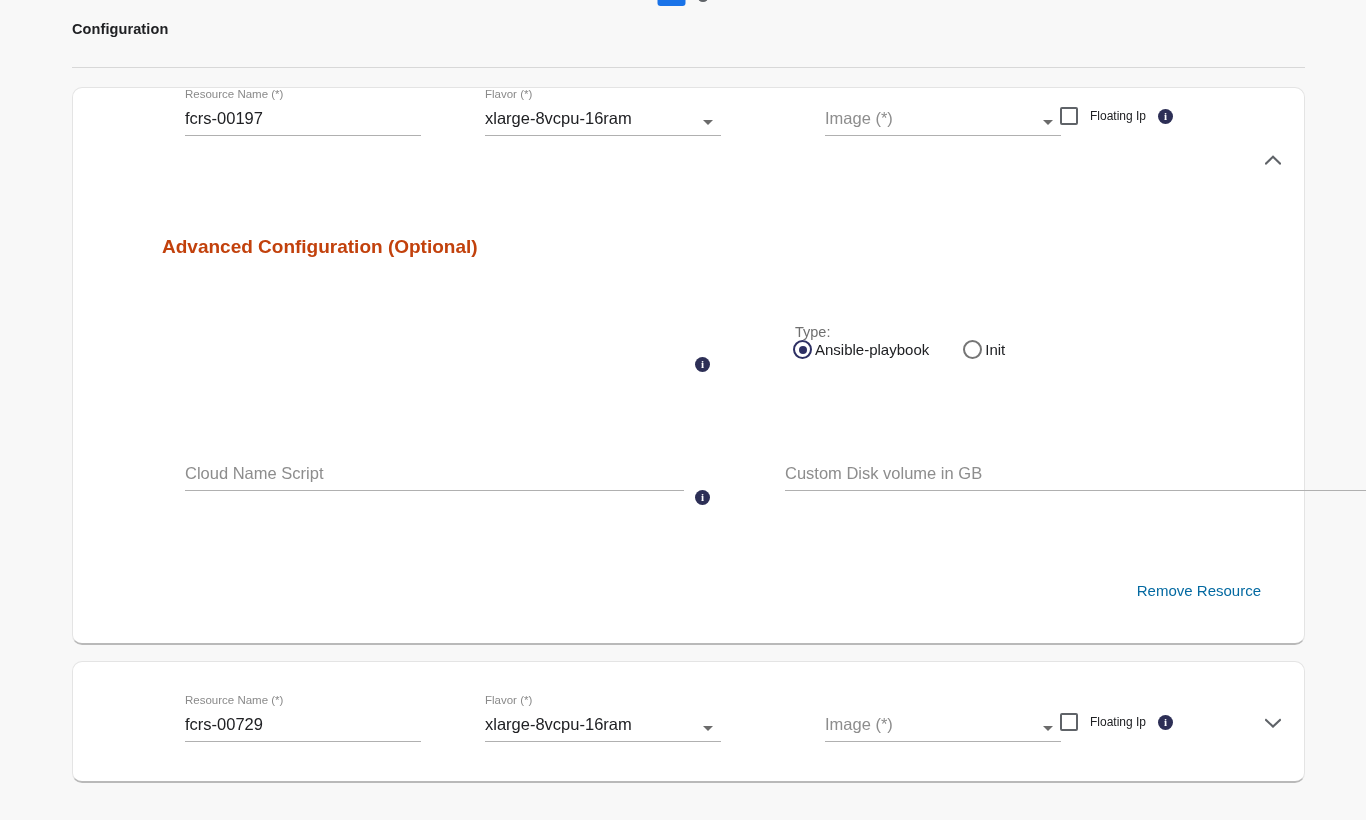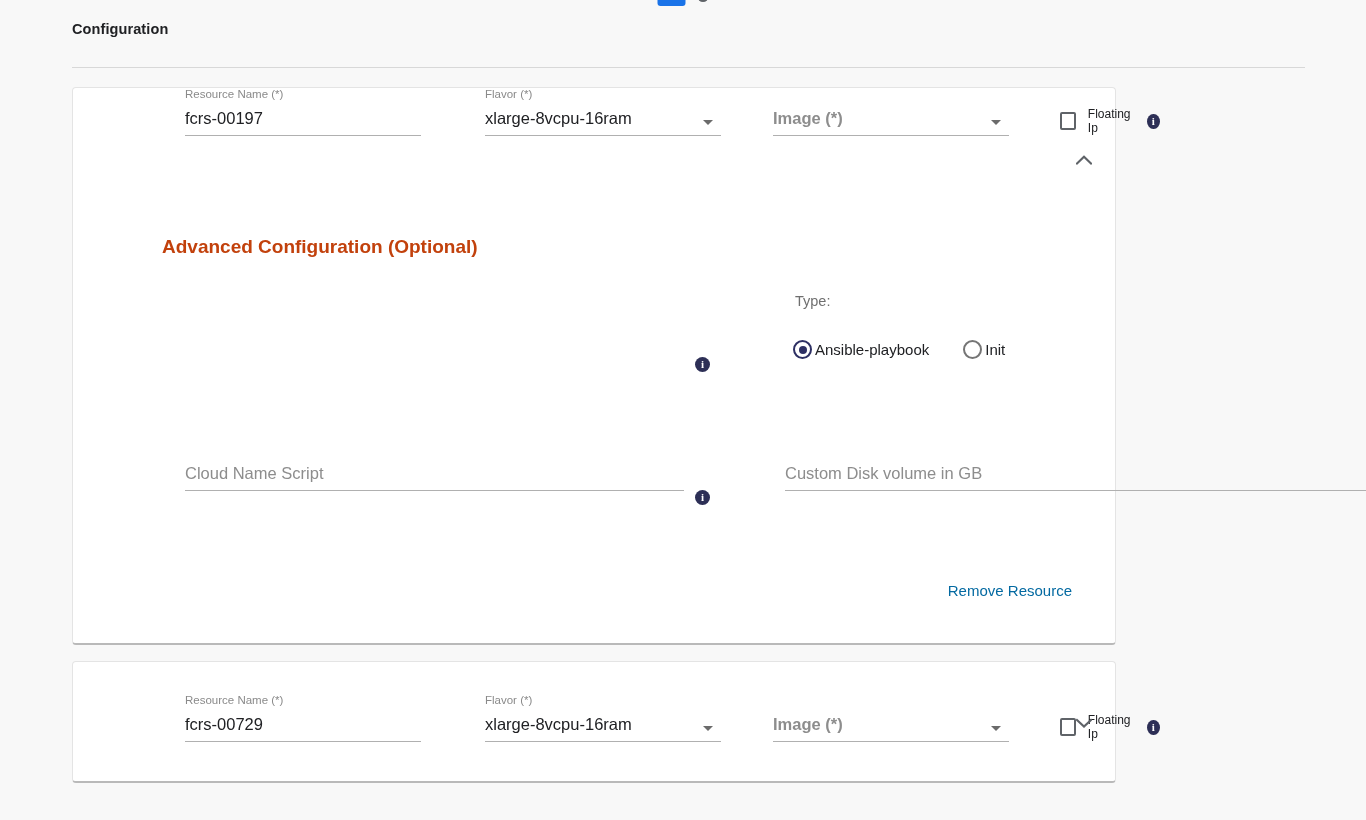--- a/index.html
+++ b/index.html
@@ -50,25 +50,25 @@
     position: absolute;
     left: 72px; top: 67px;
     width: 1233px; height: 1px;
     background: #d8d8d8;
   }
 
   
   .card {
     position: absolute;
     left: 72px;
-    width: 1044px;
+    width: 1233px;
     background: #ffffff;
     border: 1px solid #e4e4e4;
     border-bottom: 2px solid #b9b9b9;
-    border-radius: 4px;
+    border-radius: 10px;
   }
   .card-1 { top: 87px; height: 558px; }
   .card-2 { top: 661px; height: 122px; }
 
   
   .header-row {
     position: absolute;
     left: 0; top: 0;
     width: 100%; height: 118px;
   }
@@ -103,21 +103,21 @@
     right: 8px; bottom: 11px;
     width: 0; height: 0;
     border-left: 5px solid transparent;
     border-right: 5px solid transparent;
     border-top: 5px solid #6b6b6b;
   }
 
   
   .f-name  { left: 112px; top: 0px;  width: 236px; height: 48px; }
   .f-flav  { left: 412px; top: 0px;  width: 236px; height: 48px; }
-  .f-img   { left: 700px; top: 0px;  width: 236px; height: 48px; font-weight: bold; }
+  .f-img   { left: 752px; top: 0px;  width: 236px; height: 48px; }
 
   
   .fip {
     position: absolute;
     left: 987px; top: 19px;
     display: flex;
     align-items: center;
     gap: 12px;
   }
   .cbox {
@@ -170,21 +170,21 @@
 
   .side-info {
     position: absolute;
     left: 622px;
   }
   .si-1 { top: 269px; }
   .si-2 { top: 402px; }
 
   .type-label {
     position: absolute;
-    left: 722px; top: 205px;
+    left: 722px; top: 236px;
     font-size: 14.5px;
     color: #6f6f6f;
   }
   .radio-row {
     position: absolute;
     left: 720px; top: 252px;
     display: flex;
     align-items: center;
   }
   .radio-opt {

